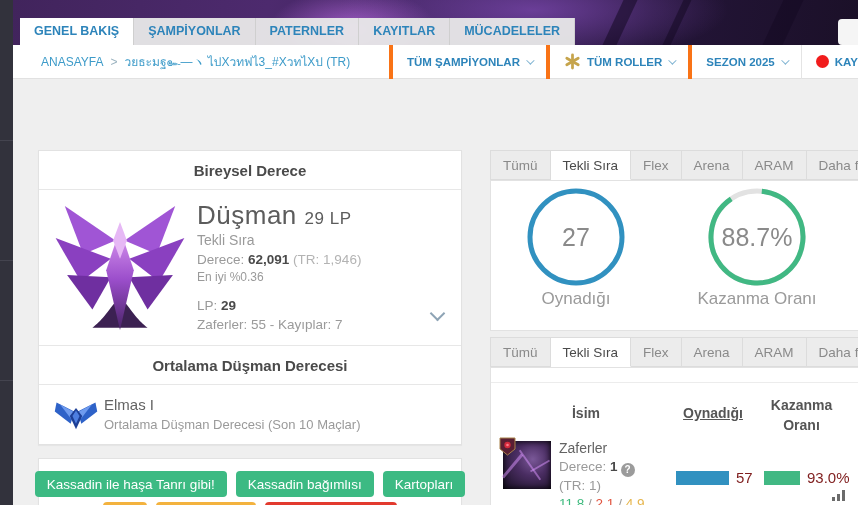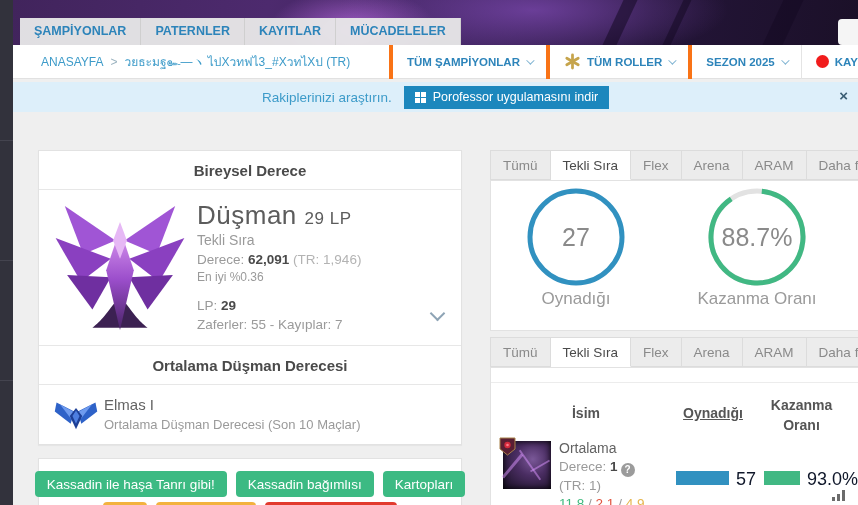--- a/index.html
+++ b/index.html
@@ -143,21 +143,21 @@
   .champ-name { color:#636363; font-size:14px; line-height:20px; }
   .qmark {
     display:inline-block; width:14px; height:14px; border-radius:50%; background:#9b9b9b; color:#fff;
     font-size:10px; font-weight:bold; text-align:center; line-height:14px; vertical-align:-2px; margin-left:3px; cursor:pointer;
   }
   .kda { font-size:13.5px; line-height:18px; }
   .kda .k { color:#3eba7e; } .kda .d { color:#e0533f; } .kda .a { color:#e6b54c; } .kda .s { color:#9a9a9a; }
   .bar { position:absolute; height:14px; top:33px; }
   .bar.blue { left:185px; background:#3191c0; }
   .bar.green { left:273px; background:#41b883; }
-  .bar-label { position:absolute; top:31px; font-size:18px; color:#0f172a; }
+  .bar-label { position:absolute; top:31px; font-size:15px; color:#7f1d1d; }
   .chart-icon { position:absolute; left:341px; top:51px; cursor:pointer; }
 </style>
 </head>
 <body>
 
 <div id="viewport">
 
   <div class="left-strip">
     <div class="seg" style="top:140px"></div>
       <div class="seg" style="top:260px"></div>
@@ -165,20 +165,21 @@
   </div>
 
   <div class="hero">
     <div class="slash" style="left:600px;top:0;width:14px;height:45px;"></div>
     <div class="slash" style="left:660px;top:0;width:8px;height:45px;"></div>
     <div class="slash" style="left:760px;top:0;width:20px;height:45px;"></div>
     <div class="corner-box"></div>
   </div>
 
   <div class="top-tabs">
+    <div class="top-tab active">GENEL BAKIŞ</div>
     <div class="top-tab">ŞAMPİYONLAR</div>
     <div class="top-tab">PATERNLER</div>
     <div class="top-tab">KAYITLAR</div>
     <div class="top-tab">MÜCADELELER</div>
   </div>
 
   <div class="crumbbar">
     <div class="crumbs">
       <span>ANASAYFA</span>
       <span class="crumb-sep">&gt;</span>
@@ -204,33 +205,20 @@
         <span>SEZON 2025</span>
           <span class="chev"></span>
       </div>
       <div class="filter" style="border-left:1px solid #e4e4e4; padding-right:0;">
         <span class="red-dot"></span>
         <span>KAY</span>
       </div>
     </div>
   </div>
 
-  <div class="banner">
-    <span class="banner-text">Rakiplerinizi araştırın.</span>
-    <button class="banner-btn">
-      <span class="winlogo">
-          <i></i>
-          <i></i>
-          <i></i>
-          <i></i>
-        </span>
-      <span>Porofessor uygulamasını indir</span>
-    </button>
-    <span class="banner-close">×</span>
-  </div>
 
   <div class="card" id="rank-card">
     <div class="sec-title">Bireysel Derece</div>
 
     <div class="rank-row">
       <svg class="master-emblem" width="138" height="148" viewBox="0 0 120 128">
         <defs>
           <linearGradient id="gp" x1="0" y1="0" x2="0" y2="1">
             <stop offset="0" stop-color="#dd9bf2"></stop>
               <stop offset=".5" stop-color="#9b4ecb"></stop>
@@ -352,21 +340,21 @@
           <div class="streak" style="left:8px;top:10px;width:3px;height:30px;"></div>
           <div class="streak" style="left:26px;top:6px;width:2px;height:36px; transform:rotate(-35deg);"></div>
           <div class="streak" style="left:36px;top:14px;width:2px;height:22px; transform:rotate(60deg);"></div>
           <svg class="badge" width="17" height="19" viewBox="0 0 17 19">
             <path d="M1 1 H16 V12 L8.5 18 L1 12 Z" fill="#5a1f33" stroke="#a8824a" stroke-width="1"></path>
             <circle cx="8.5" cy="8" r="3.2" fill="#d42a3c"></circle>
             <circle cx="8.5" cy="8" r="1.3" fill="#ff7d8a"></circle>
           </svg>
         </div>
         <div class="champ-info">
-          <div class="champ-name">Ortalama</div>
+          <div class="champ-name">Zaferler</div>
           <div class="muted" style="line-height:18px;">
             <span>Derece:</span>
             <b>1</b><span class="qmark">?</span>
           </div>
           <div class="muted" style="line-height:18px;">(TR: 1)</div>
           <div class="kda">
             <span class="k">11.8</span>
             <span class="s">/</span>
             <span class="d">2.1</span>
             <span class="s">/</span>

